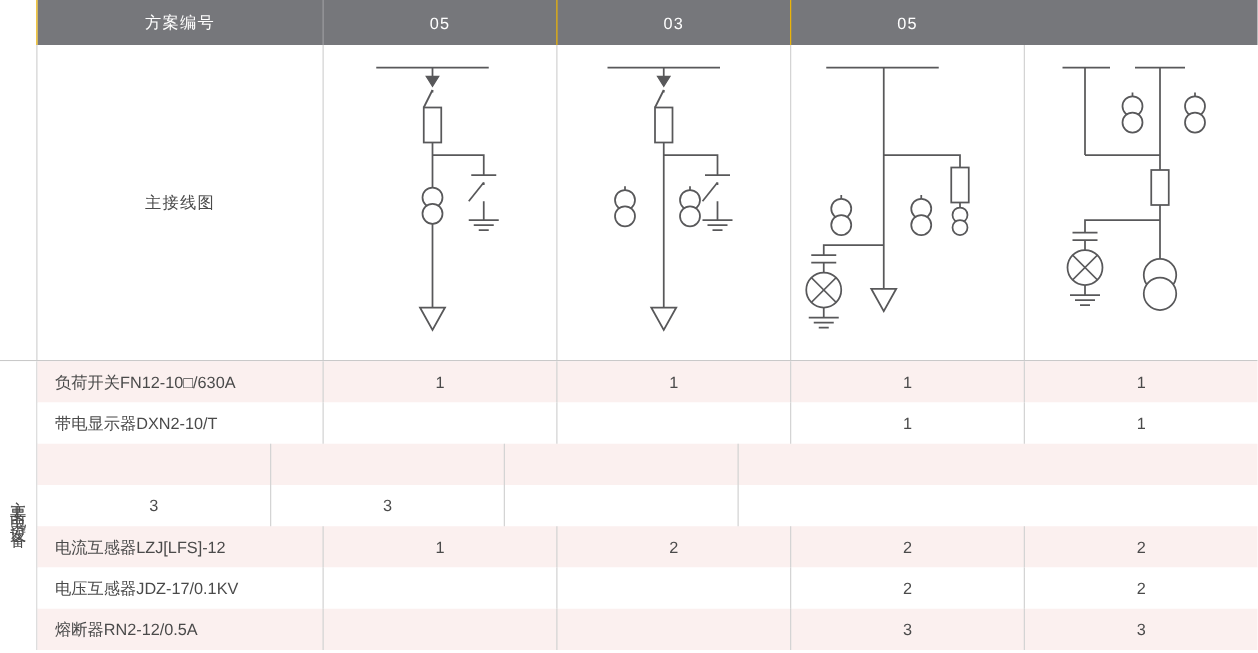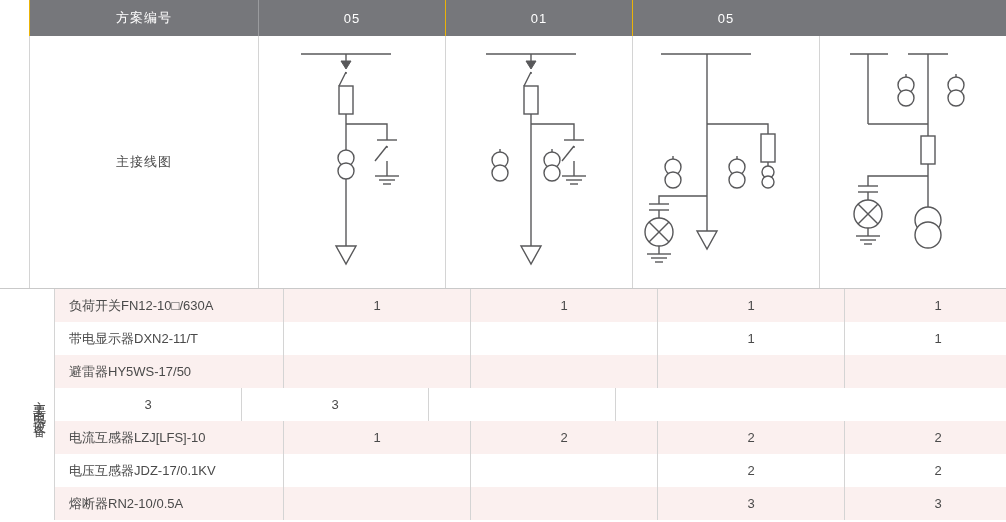--- a/index.html
+++ b/index.html
@@ -54,21 +54,21 @@
   }
   .diagram-cell {
     position: relative;
     border-right: 1px solid #d4d4d4;
     overflow: hidden;
   }
   .diagram-cell:last-child { border-right: none; }
   .diagram-cell svg { display: block; margin: 0 auto; }
 
   
-  .body-wrap { display: flex; margin-left: 25px; }
+  .body-wrap { display: flex; }
   .vert-cell {
     width: 30px; flex: 0 0 30px;
     display: flex; align-items: center; justify-content: center;
     border-right: 1px solid #d4d4d4;
     background: #ffffff;
   }
   .vert-text {
     writing-mode: vertical-rl;
     text-orientation: upright;
     font-size: 13px;
@@ -104,21 +104,21 @@
 </style>
 </head>
 <body>
 
 <div class="sheet">
 
   <div class="hdr-row">
     <div class="hdr-cell w-vert hdr-spacer"></div>
     <div class="hdr-cell w-label plan">方案编号</div>
     <div class="hdr-cell w-col">05</div>
-    <div class="hdr-cell w-col">01</div>
+    <div class="hdr-cell w-col">03</div>
     <div class="hdr-cell w-col2">05</div>
   </div>
 
   <div class="diagram-row">
 
     <div class="diagram-label w-vert"></div>
     <div class="diagram-label w-label">主接线图</div>
 
     <div class="diagram-cell w-col">
       <svg width="187" height="253" viewBox="0 0 187 253">
@@ -269,60 +269,59 @@
 
       <div class="data-row shade">
         <div class="cell-label">负荷开关FN12-10□/630A</div>
         <div class="cell-val">1</div>
         <div class="cell-val">1</div>
         <div class="cell-val">1</div>
         <div class="cell-val last">1</div>
       </div>
 
       <div class="data-row plain">
-        <div class="cell-label">带电显示器DXN2-11/T</div>
+        <div class="cell-label">带电显示器DXN2-10/T</div>
         <div class="cell-val"></div>
         <div class="cell-val"></div>
         <div class="cell-val">1</div>
         <div class="cell-val last">1</div>
       </div>
 
       <div class="data-row shade">
-        <div class="cell-label">避雷器HY5WS-17/50</div>
         <div class="cell-val"></div>
         <div class="cell-val"></div>
         <div class="cell-val"></div>
         <div class="cell-val last"></div>
       </div>
 
       <div class="data-row plain">
         <div class="cell-val">3</div>
         <div class="cell-val">3</div>
         <div class="cell-val"></div>
         <div class="cell-val last"></div>
       </div>
 
       <div class="data-row shade">
-        <div class="cell-label">电流互感器LZJ[LFS]-10</div>
+        <div class="cell-label">电流互感器LZJ[LFS]-12</div>
         <div class="cell-val">1</div>
         <div class="cell-val">2</div>
         <div class="cell-val">2</div>
         <div class="cell-val last">2</div>
       </div>
 
       <div class="data-row plain">
         <div class="cell-label">电压互感器JDZ-17/0.1KV</div>
         <div class="cell-val"></div>
         <div class="cell-val"></div>
         <div class="cell-val">2</div>
         <div class="cell-val last">2</div>
       </div>
 
       <div class="data-row shade">
-        <div class="cell-label">熔断器RN2-10/0.5A</div>
+        <div class="cell-label">熔断器RN2-12/0.5A</div>
         <div class="cell-val"></div>
         <div class="cell-val"></div>
         <div class="cell-val">3</div>
         <div class="cell-val last">3</div>
       </div>
 
     </div>
   </div>
 </div>
 

